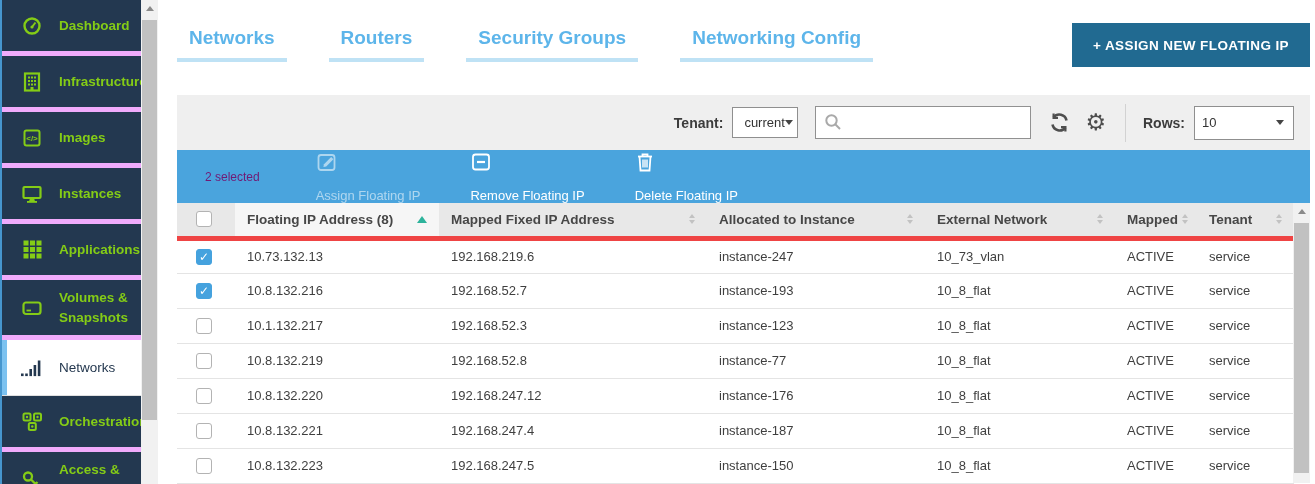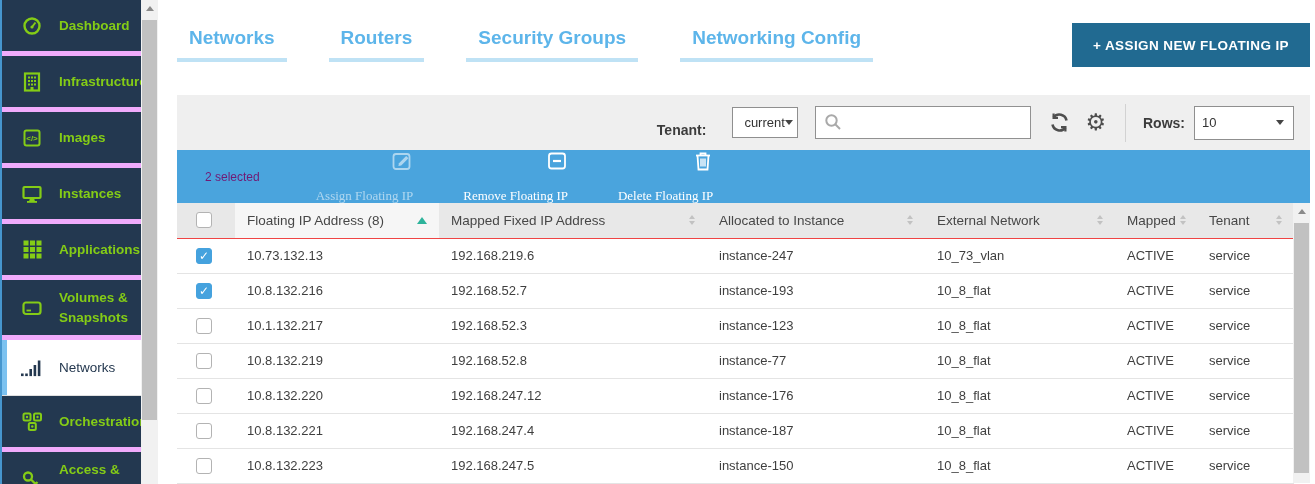--- a/index.html
+++ b/index.html
@@ -39,47 +39,47 @@
   .assign-btn { position:absolute; top:23px; right:0; height:44px; padding:0 21px;
     background:#216a91; color:#fff; border:none; font-family:inherit;
     font-size:13.5px; font-weight:bold; letter-spacing:.4px; cursor:pointer; }
 
   
   .filter-bar { height:55px; background:#efefef; display:flex; align-items:center; padding-right:16px; }
   .flabel { font-size:14px; font-weight:bold; color:#3c3c3c; }
   .fake-select { background:#fff; border:1px solid #8f8f8f; height:31px; display:flex; align-items:center;
     justify-content:space-between; padding:0 9px 0 11px; font-size:13px; color:#333; cursor:pointer; }
   .caret-down { width:0; height:0; border-left:4.5px solid transparent; border-right:4.5px solid transparent; border-top:5.5px solid #444; }
-  .tenant-group { margin-left:auto; display:flex; align-items:flex-end; gap:26px; }
+  .tenant-group { margin-left:auto; display:flex; align-items:center; gap:9px; }
   .tenant-select { width:66px; }
   .search-wrap { position:relative; margin-left:17px; }
   .search-wrap input { width:216px; height:33px; border:1px solid #919191; padding:0 8px 0 34px;
     font-size:13px; font-family:inherit; color:#333; background:#fff; }
   .search-wrap .mag { position:absolute; left:9px; top:7px; color:#a9a9a9; }
   .icon-btn { background:none; border:none; cursor:pointer; color:#4e4e4e; padding:0; display:flex; align-items:center; }
   .refresh { margin-left:18px; }
   .gear-glyph { font-size:23px; line-height:1; color:#4e4e4e; font-family:"DejaVu Sans",sans-serif; margin-left:15px; cursor:pointer; }
   .vdivider { width:1px; height:38px; background:#d2d2d2; margin:0 17px 0 19px; }
   .rows-group { display:flex; align-items:center; gap:9px; }
   .rows-select { width:100px; height:34px;padding-left:7px; }
 
   
   .selection-bar { height:53px; background:#4aa4dd; display:flex; align-items:center; padding-left:28px; }
   .selected-text { color:#701a75; font-size:12px; }
   .action-btns { display:flex; margin-left:56px; gap:50px; }
-  .action-btn { display:flex; flex-direction:column; align-items:flex-end; gap:12px;
-    background:none; border:none; cursor:pointer; color:#fff; font-family:Liberation Serif, serif; }
+  .action-btn { display:flex; flex-direction:column; align-items:flex-start; gap:12px;
+    background:none; border:none; cursor:pointer; color:#fff; font-family:Liberation Sans, sans-serif; }
   .action-btn .albl { font-size:13px; color:#fff; }
   .action-btn.disabled { opacity:.55; cursor:default; }
 
   
   .table-zone { position:relative; flex:1; }
   table { border-collapse:collapse; table-layout:fixed; width:1117px; }
   th,td { height:35px; padding:0 12px; text-align:left; vertical-align:middle; overflow:hidden; white-space:nowrap; }
-  thead th { background:#e8e8e8; font-size:13.5px; font-weight:normal; color:#474747; border-bottom:1px solid #ef4444; }
+  thead th { background:#e8e8e8; font-size:13.5px; font-weight:bold; color:#474747; border-bottom:5px solid #ef4444; }
   thead th.sorted { background:#f6f6f6; }
   th .th-flex { display:flex; align-items:center; justify-content:space-between; gap:4px; }
   td { font-size:13px; color:#3f3f3f; border-bottom:1px solid #e4e4e4; background:#fff; }
   .cb-cell { width:58px; padding-left:19px; }
   .cb { width:16px; height:16px; border:1px solid #b3b3b3; border-radius:3px; background:#fff;
     cursor:pointer; display:flex; align-items:center; justify-content:center; }
   .cb.checked { background:#45a2de; border-color:#45a2de; }
   .cb.checked::after { content:"✓"; color:#fff; font-size:12px; font-weight:bold; line-height:1; }
   .sort-asc { width:0; height:0; border-left:5px solid transparent; border-right:5px solid transparent; border-bottom:7px solid #2db39b; }
   .sort-both { display:flex; flex-direction:column; gap:2px; }

